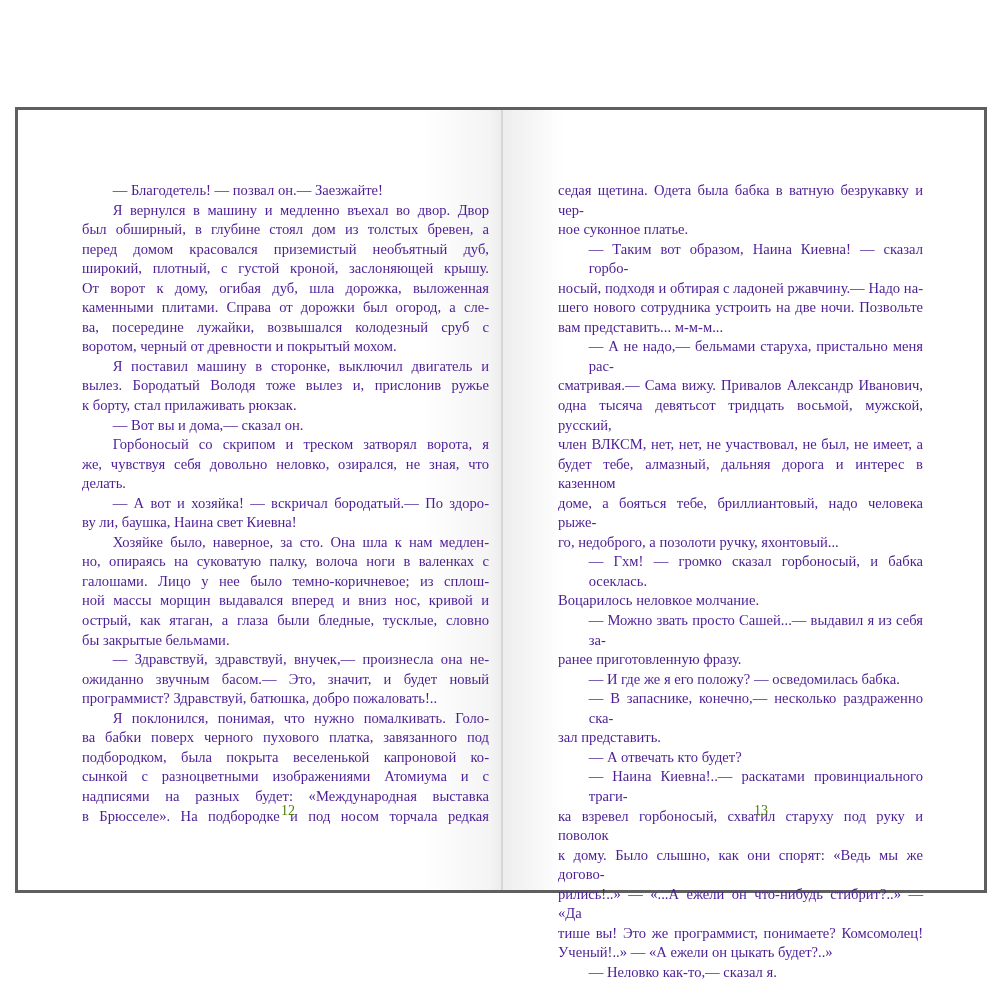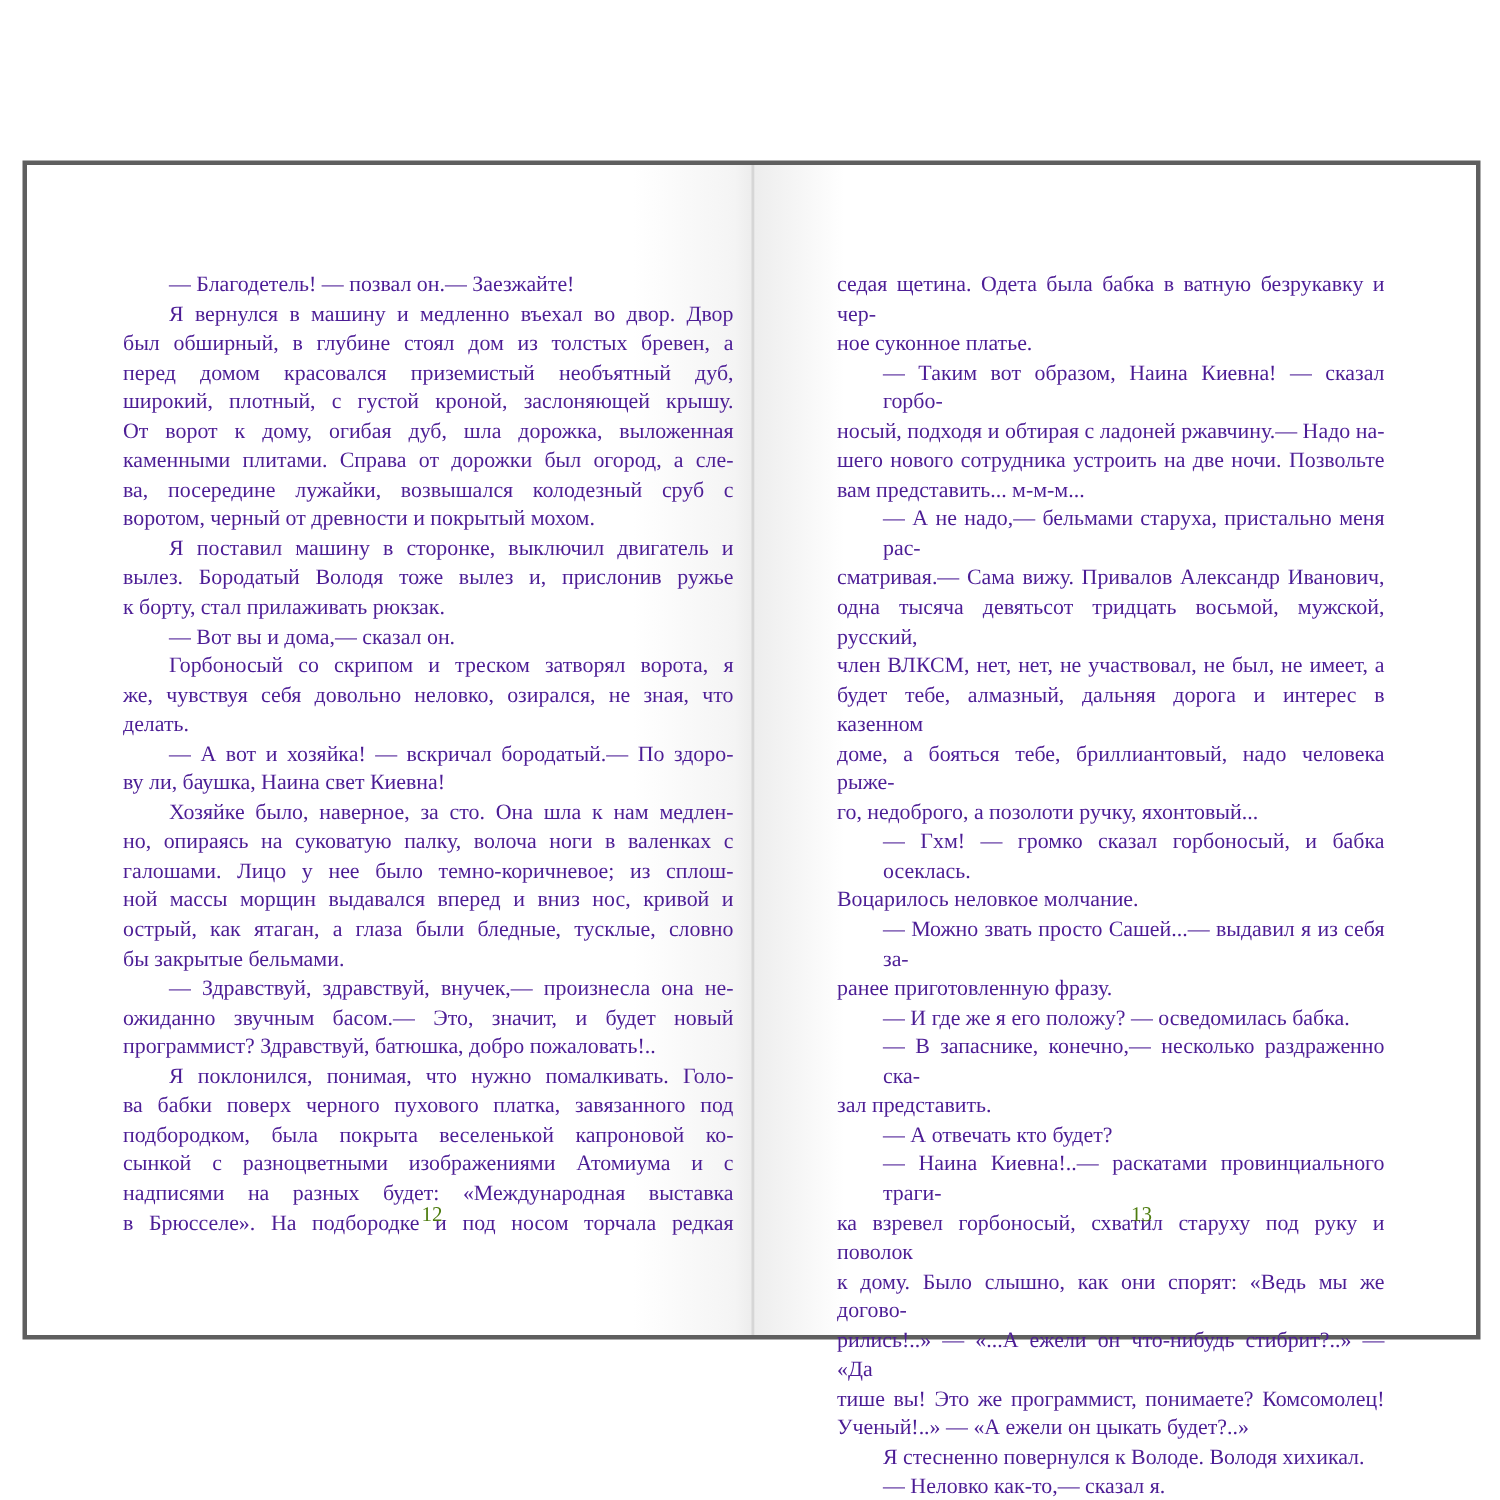--- a/index.html
+++ b/index.html
@@ -107,18 +107,17 @@
         <span class="line ind end">— И где же я его положу? — осведомилась бабка.</span>
         <span class="line ind">— В запаснике, конечно,— несколько раздраженно ска-</span>
         <span class="line end">зал представить.</span>
         <span class="line ind end">— А отвечать кто будет?</span>
         <span class="line ind">— Наина Киевна!..— раскатами провинциального траги-</span>
         <span class="line">ка взревел горбоносый, схватил старуху под руку и поволок</span>
         <span class="line">к дому. Было слышно, как они спорят: «Ведь мы же догово-</span>
         <span class="line">рились!..» — «...А ежели он что-нибудь стибрит?..» — «Да</span>
         <span class="line">тише вы! Это же программист, понимаете? Комсомолец!</span>
         <span class="line end">Ученый!..» — «А ежели он цыкать будет?..»</span>
-        <span class="line ind end">Я стесненно повернулся к Володе. Володя хихикал.</span>
         <span class="line ind end">— Неловко как-то,— сказал я.</span>
       </div>
     <div class="folio right">13</div>
   </div>
 </div>
 
 </body></html>

